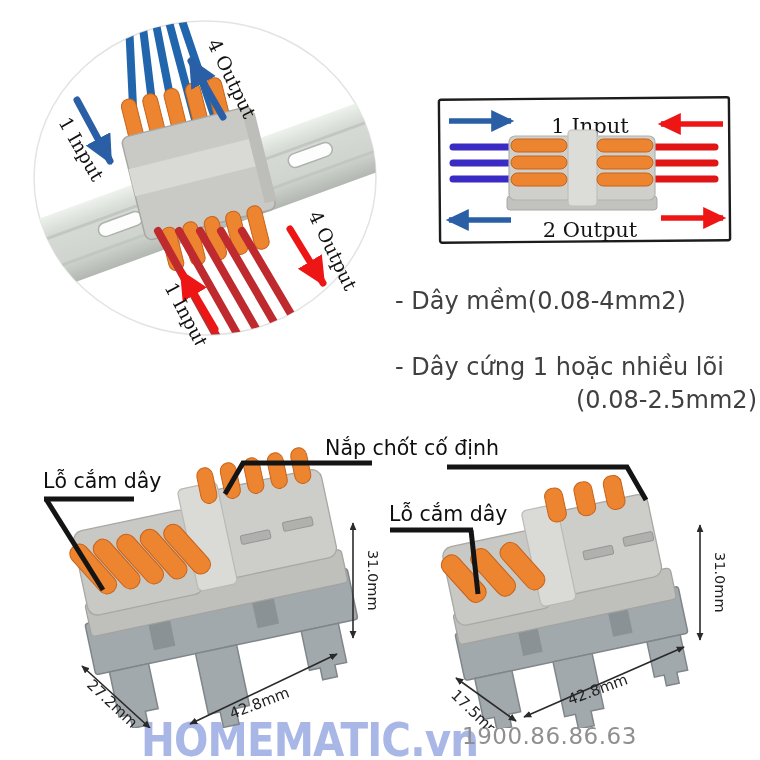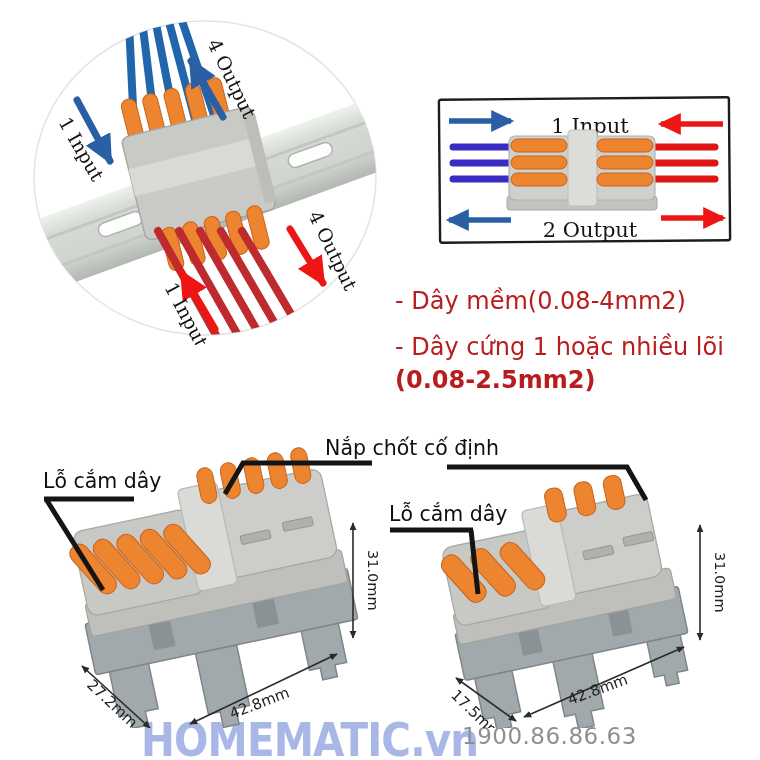--- a/index.html
+++ b/index.html
@@ -2,24 +2,24 @@
 <html><head>
 <meta charset="utf-8">
 <style>
   html,body{margin:0;padding:0;background:#fff;}
   .canvas{position:relative;width:760px;height:760px;background:#ffffff;overflow:hidden;
           font-family:"DejaVu Sans",sans-serif;color:#111;}
   .abs{position:absolute;}
   svg text{user-select:none;}
   .serif{font-family:"DejaVu Serif","Liberation Serif",serif;}
   
-  .specs{left:395px;top:286px;width:362px;font-size:24px;line-height:30px;color:#b91c1c;}
+  .specs{left:395px;top:286px;width:362px;font-size:24px;line-height:30px;color:#404040;}
   .specs p{margin:0;}
-  .specs .gap{margin-top:16px;}
-  .specs .centered{text-align:left;margin-top:3px;font-weight:bold;}
+  .specs .gap{margin-top:36px;}
+  .specs .centered{text-align:right;margin-top:3px;}
   
   .brand{left:141px;top:713px;font-size:46px;font-weight:bold;color:#a9b7e6;
          letter-spacing:-1px;transform:scaleX(0.88);transform-origin:left top;white-space:nowrap;}
   .support{left:462px;top:724px;color:#8f8f8f;line-height:1.05;white-space:nowrap;}
   .support .s1{font-size:16.5px;}
   .support .s2{font-size:23px;letter-spacing:0.5px;}
 </style>
 </head>
 <body>
 

